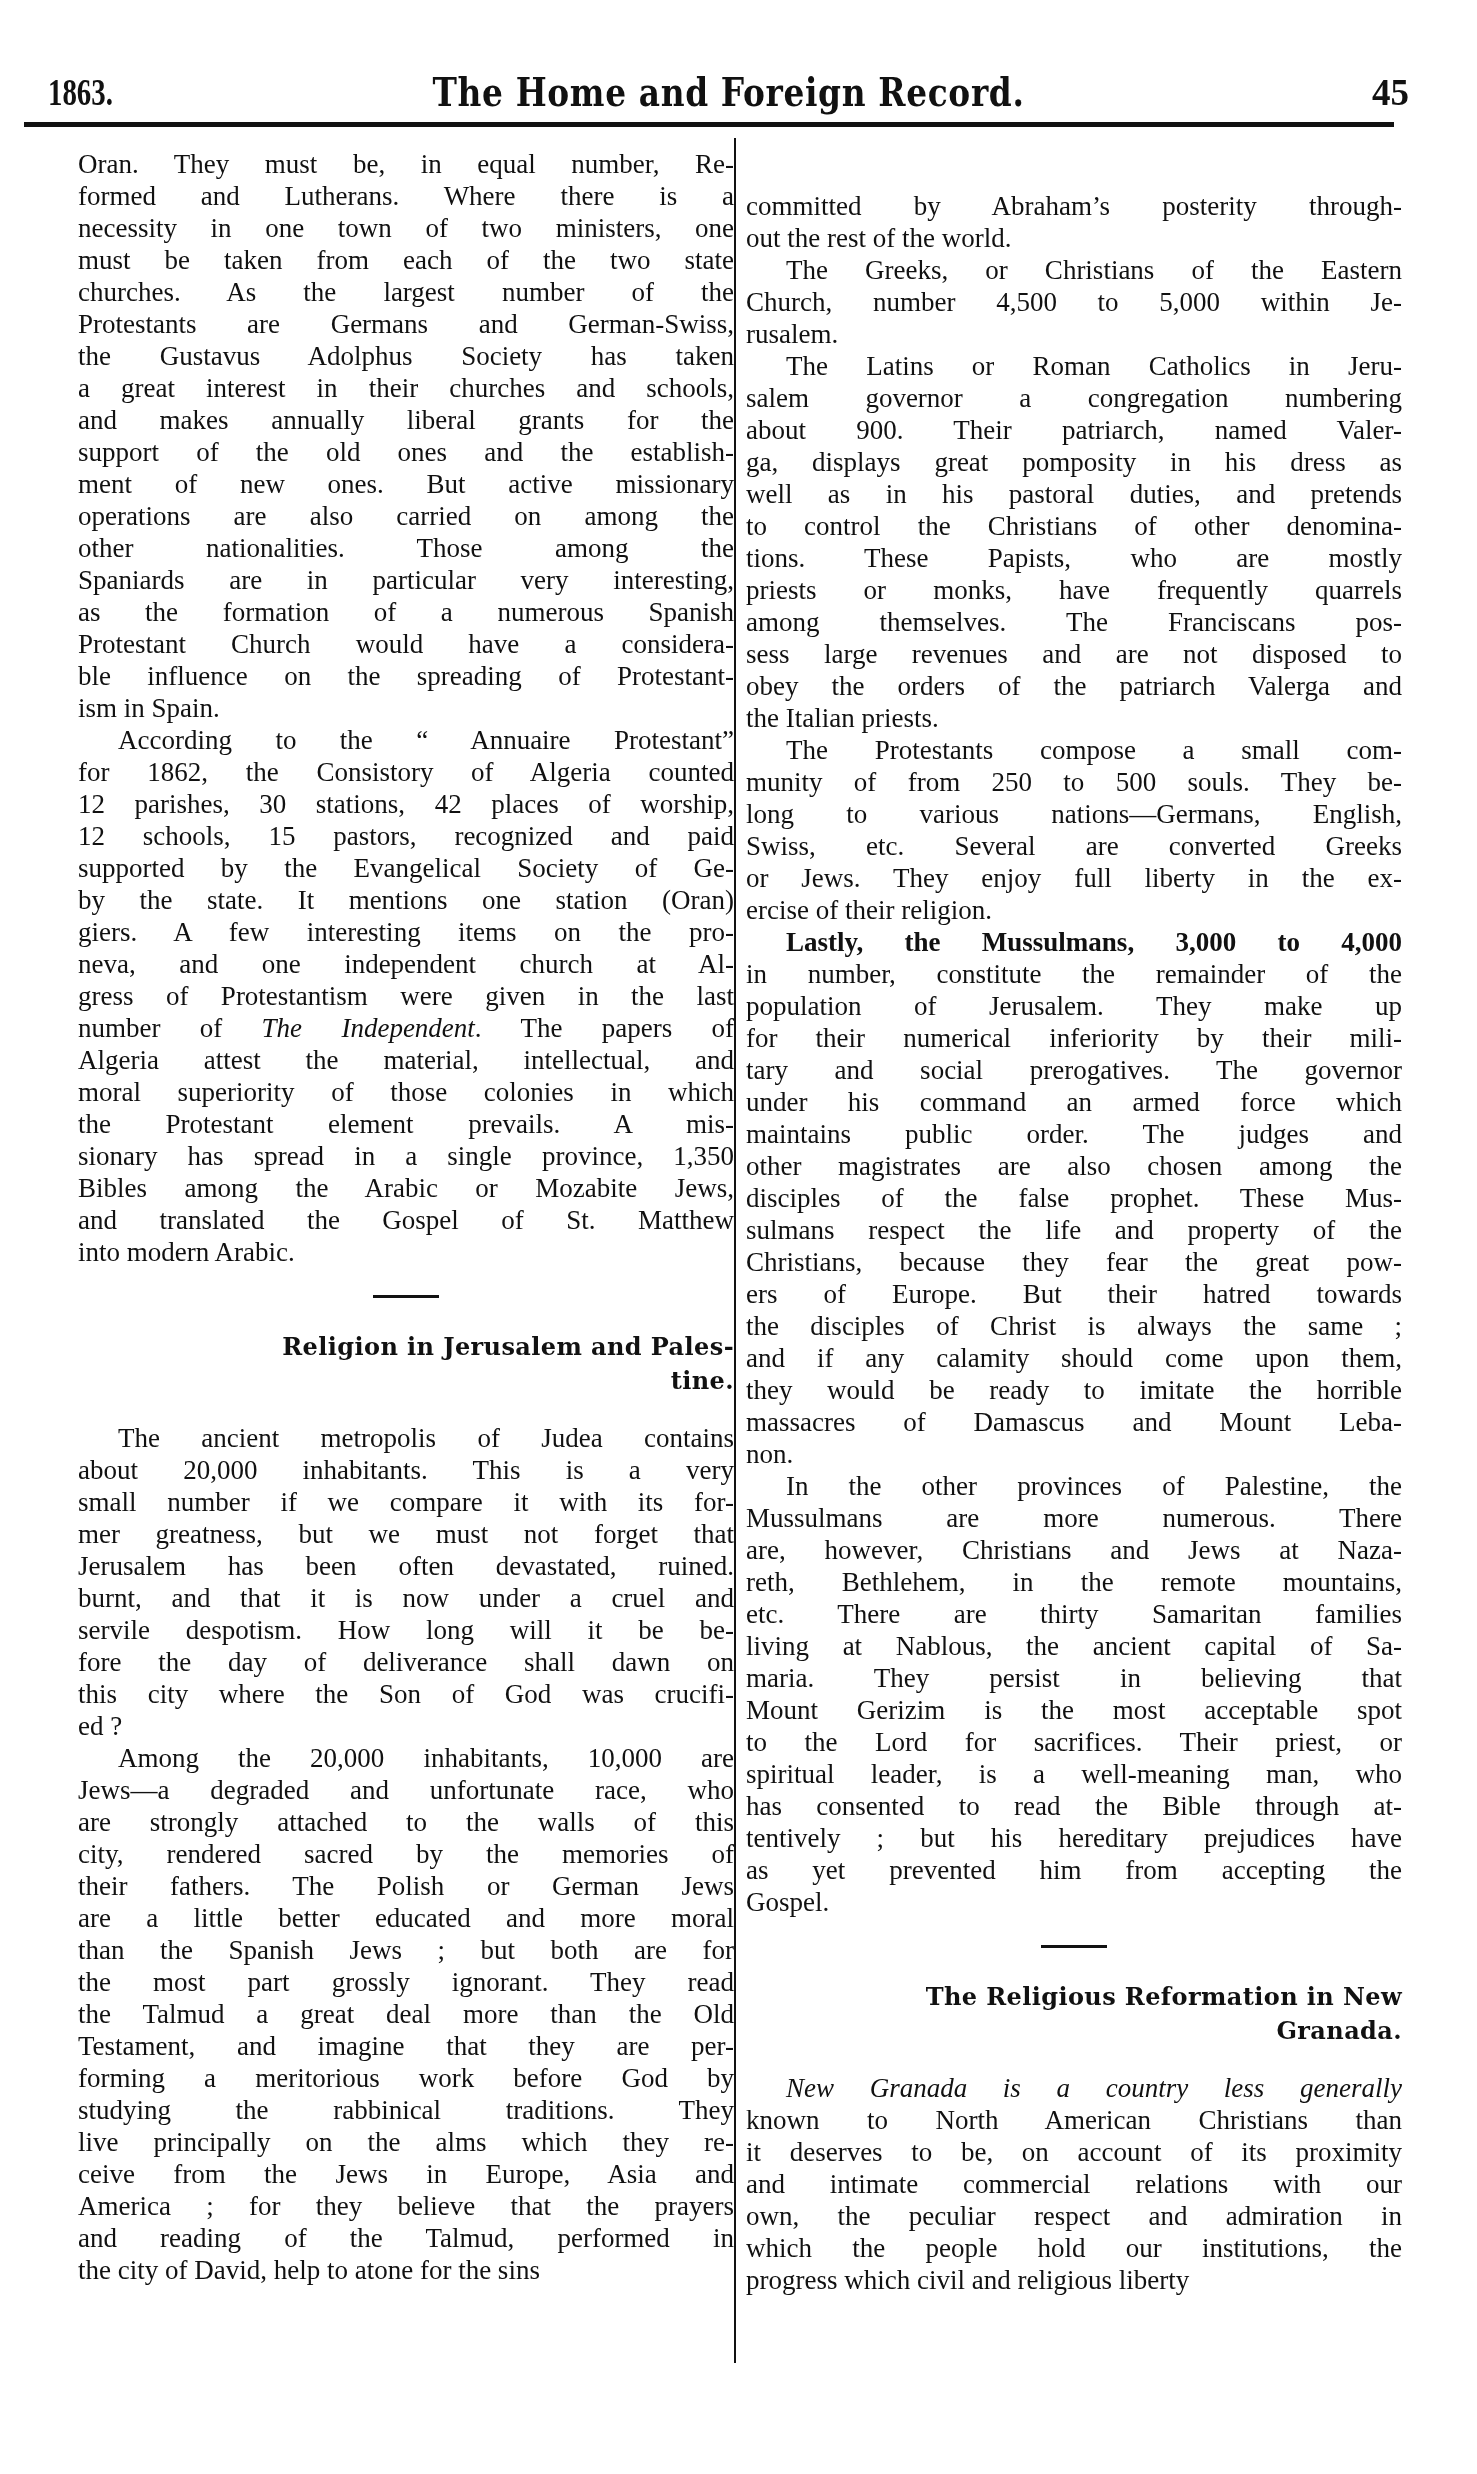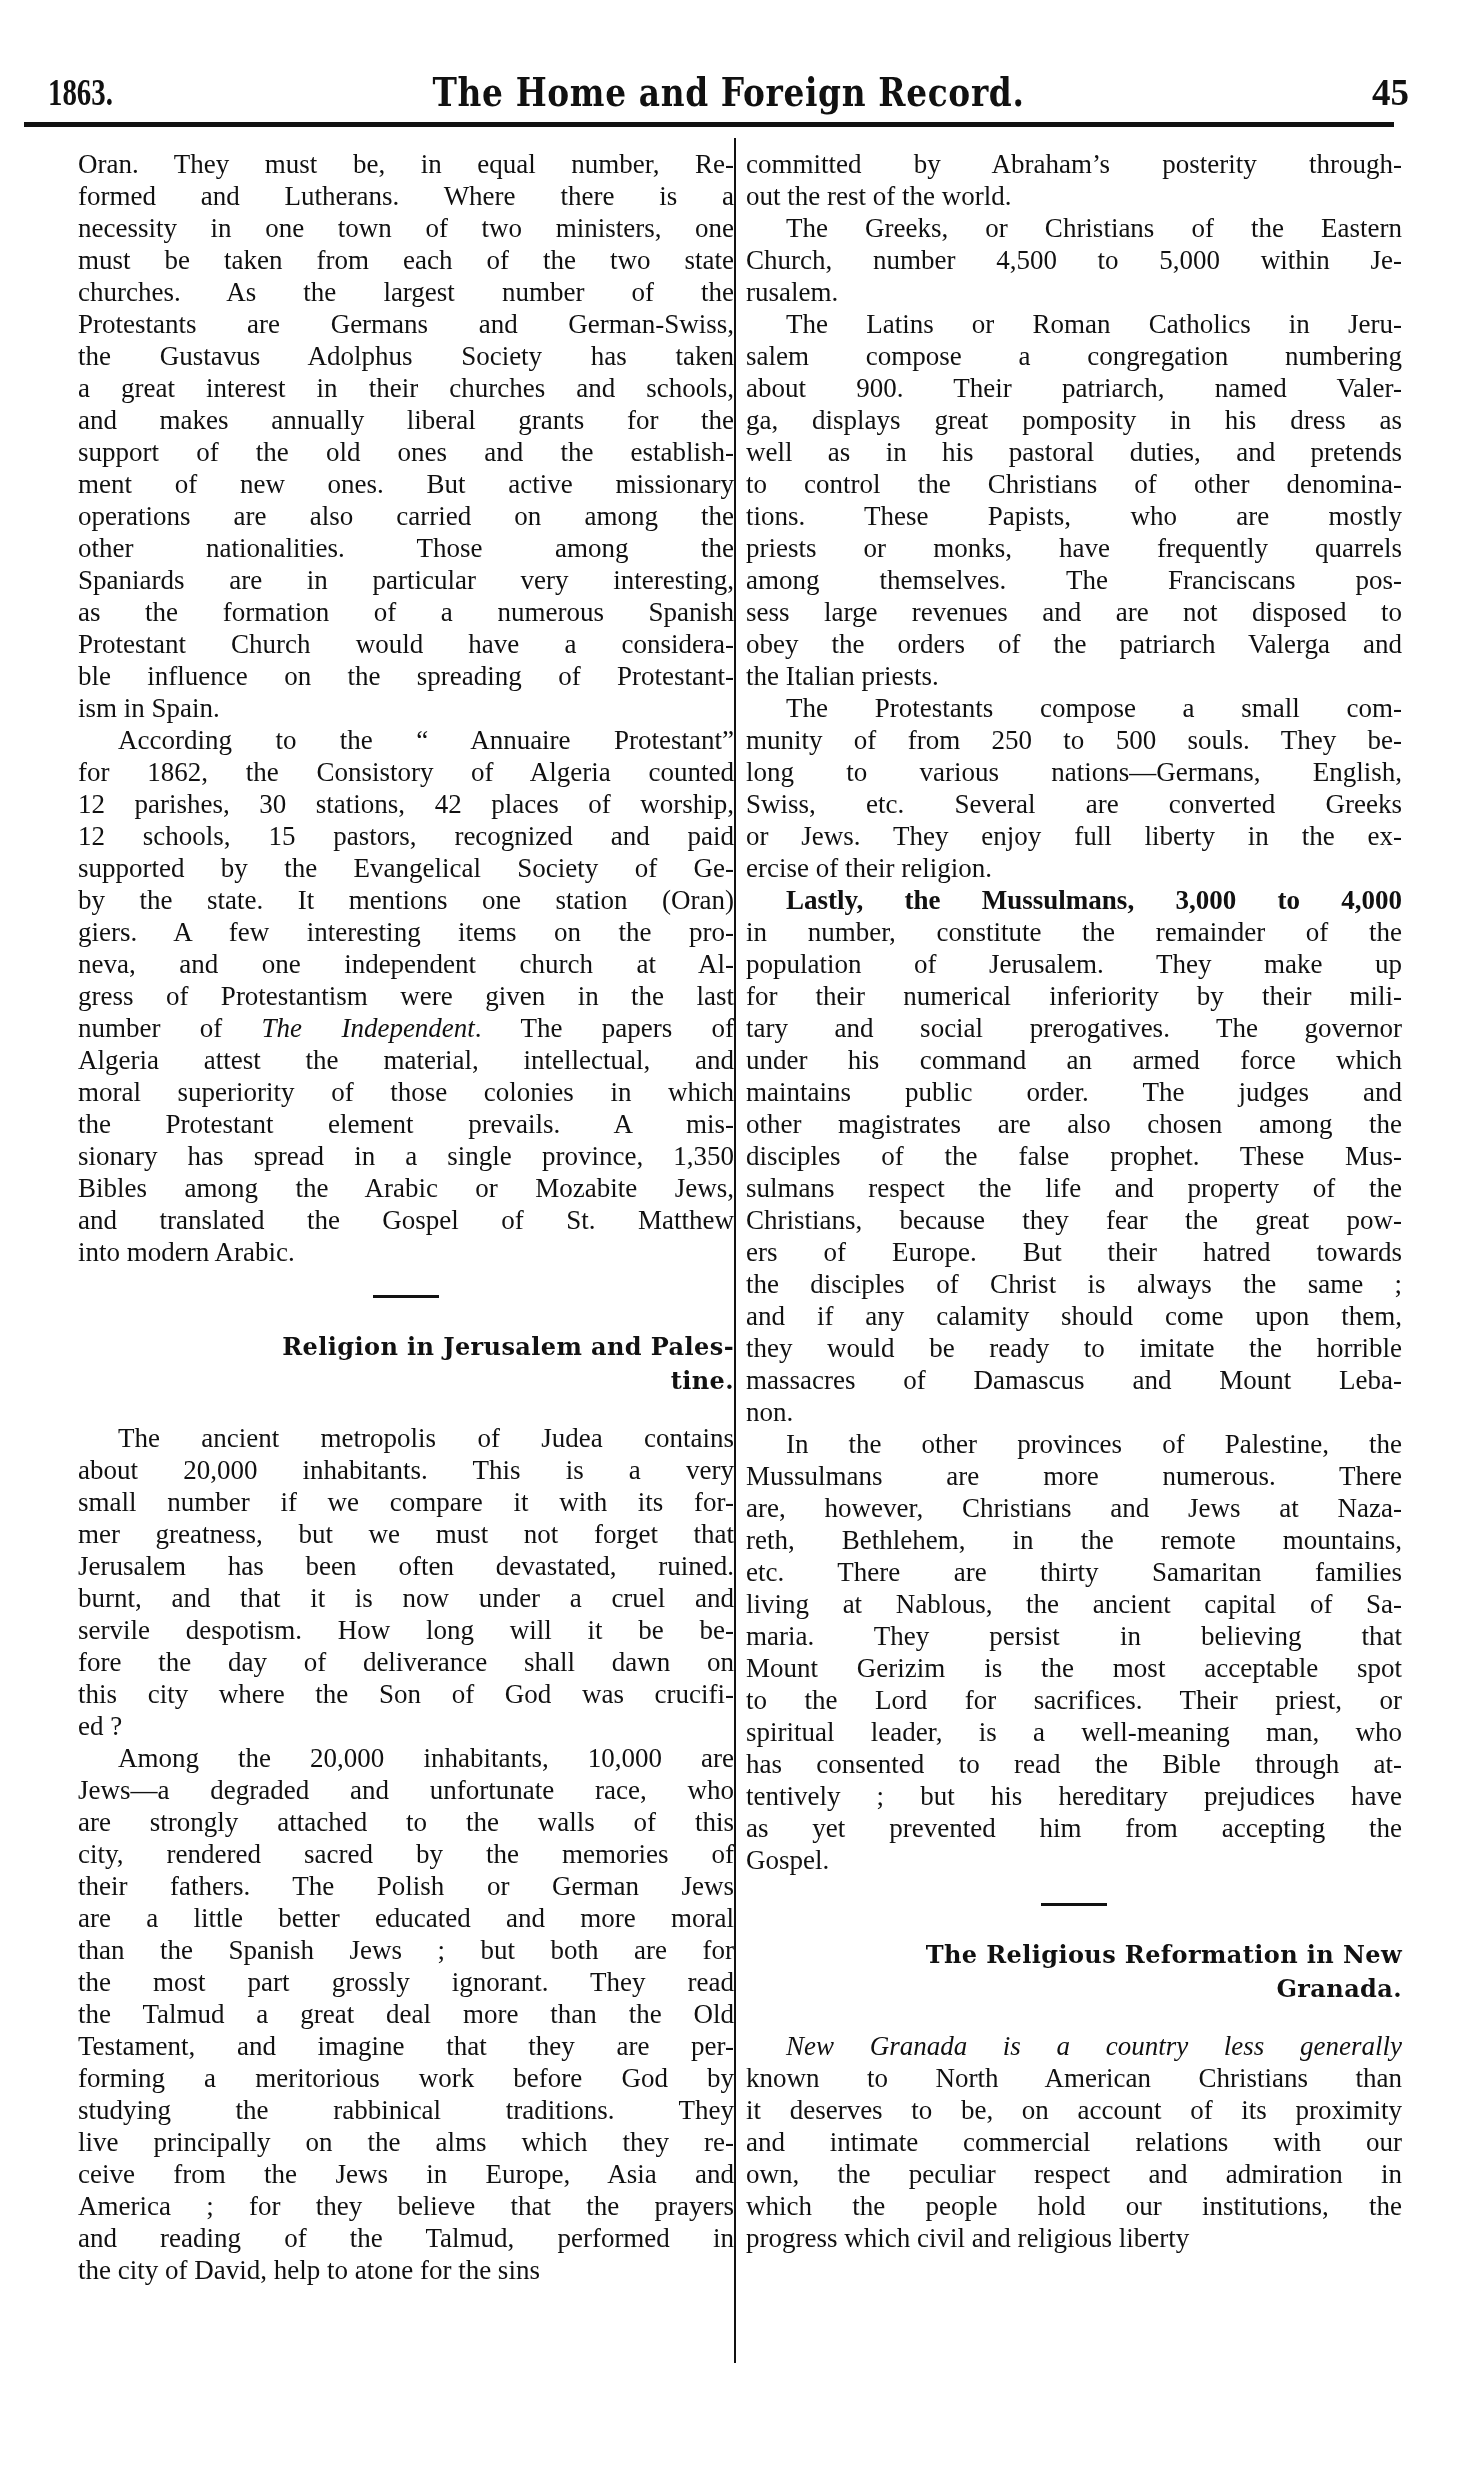--- a/index.html
+++ b/index.html
@@ -142,32 +142,32 @@
         <span class="line">ceive from the Jews in Europe, Asia and</span>
         <span class="line">America ; for they believe that the prayers</span>
         <span class="line">and reading of the Talmud, performed in</span>
         <span class="line last">the city of David, help to atone for the sins</span>
       </p>
     </div>
 </section>
 
 <section class="column col-right">
   <div id="right-cont">
-      <p style="text-indent: 0px;">
+      <p style="text-indent: 0px; margin-top: 42px;">
         <span class="line">committed by Abraham’s posterity through-</span>
         <span class="line last">out the rest of the world.</span>
       </p>
       <p class="indent" style="text-indent: 0px;">
         <span class="line" style="padding-left: 40px;">The Greeks, or Christians of the Eastern</span>
         <span class="line">Church, number 4,500 to 5,000 within Je-</span>
         <span class="line last">rusalem.</span>
       </p>
       <p class="indent" style="text-indent: 0px;">
         <span class="line" style="padding-left: 40px;">The Latins or Roman Catholics in Jeru-</span>
-        <span class="line">salem compose a congregation numbering</span>
+        <span class="line">salem governor a congregation numbering</span>
         <span class="line">about 900.  Their patriarch, named Valer-</span>
         <span class="line">ga, displays great pomposity in his dress as</span>
         <span class="line">well as in his pastoral duties, and pretends</span>
         <span class="line">to control the Christians of other denomina-</span>
         <span class="line">tions.  These Papists, who are mostly</span>
         <span class="line">priests or monks, have frequently quarrels</span>
         <span class="line">among themselves.  The Franciscans pos-</span>
         <span class="line">sess large revenues and are not disposed to</span>
         <span class="line">obey the orders of the patriarch Valerga and</span>
         <span class="line last">the Italian priests.</span>

